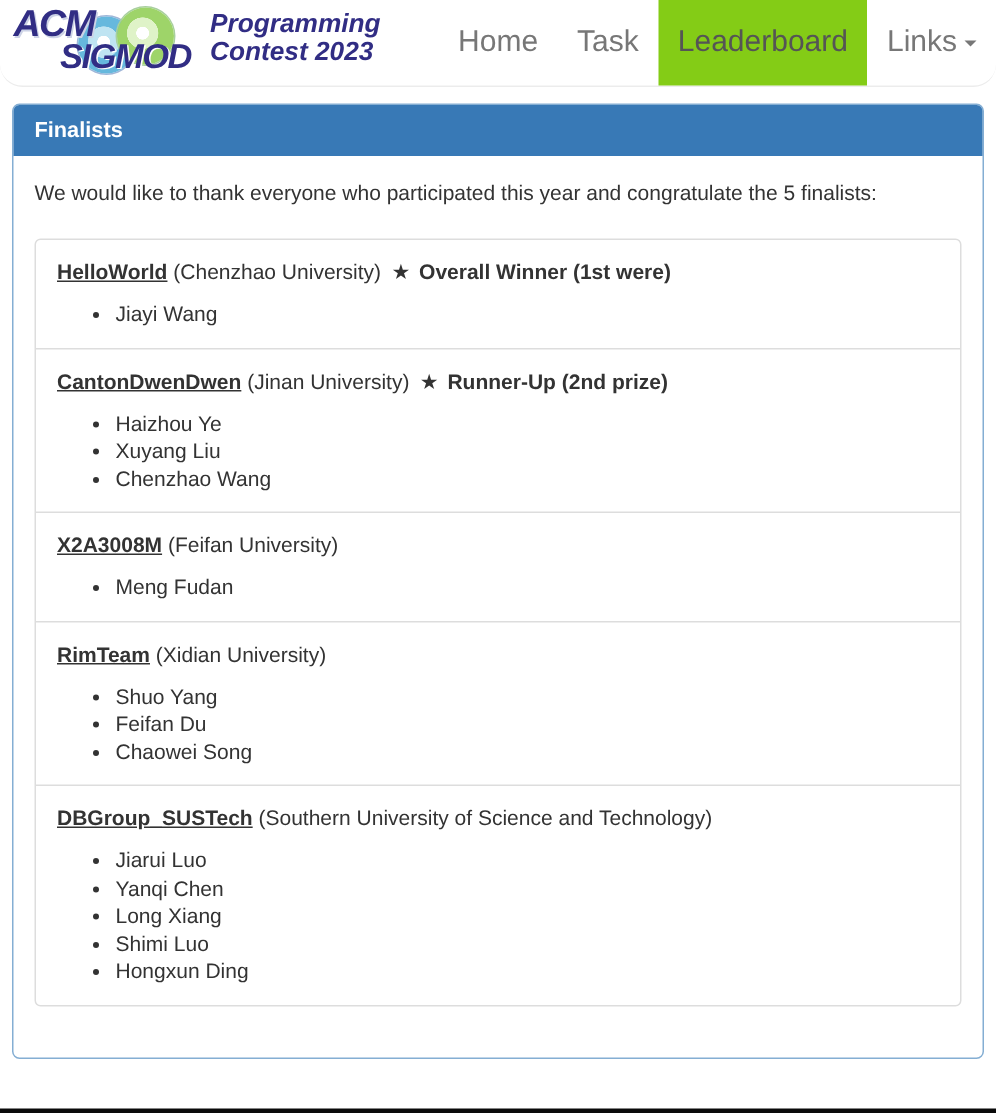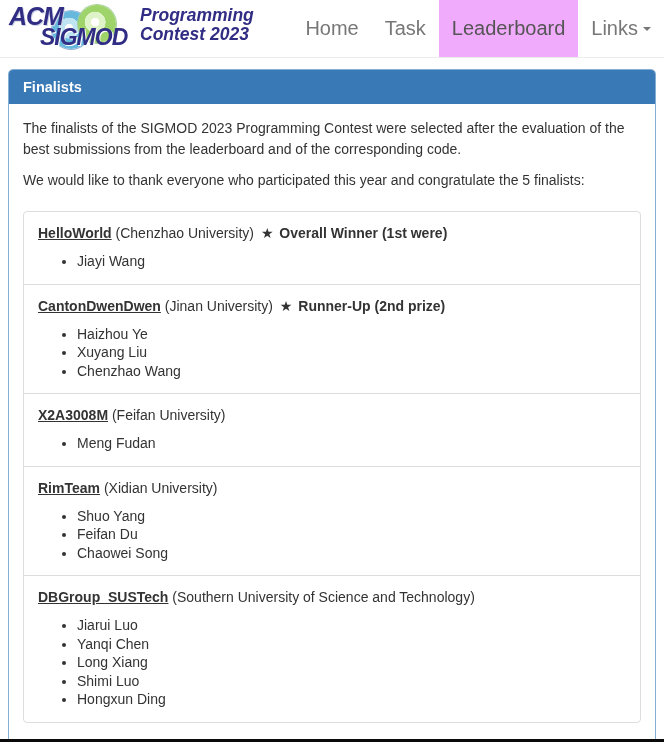--- a/index.html
+++ b/index.html
@@ -3,21 +3,21 @@
 <meta charset="utf-8">
 <style>
   html,body{margin:0;padding:0;}
   body{
     width:664px;height:742px;position:relative;overflow:hidden;
     background:#fff;font-family:"Liberation Sans",sans-serif;color:#333;
   }
   
   .navbar{
     height:57px;display:flex;justify-content:space-between;align-items:stretch;
-    background:#fff;border-bottom:1px solid #ececec;
+    background:#fff;border-bottom:1px solid #ececec;border-radius:15px;
   }
   .brand{position:relative;width:310px;height:57px;display:block;cursor:pointer;}
   .logo-acm{
     position:absolute;left:9px;top:2px;font-style:italic;font-weight:bold;
     font-size:25px;color:#312d84;letter-spacing:-1px;z-index:3;
     text-shadow:1px 1px 0 #cdd3e6;
   }
   .disc{position:absolute;border-radius:50%;width:38px;height:38px;z-index:1;}
   .disc-blue{
     left:52px;top:11px;
@@ -36,21 +36,21 @@
   }
   .logo-title{
     position:absolute;left:140px;top:6px;font-style:italic;font-weight:bold;
     font-size:17.5px;line-height:19px;color:#312d84;z-index:4;white-space:nowrap;
   }
   .nav-list{display:flex;list-style:none;margin:0;padding:0;align-items:stretch;}
   .nav-item{
     display:flex;align-items:center;padding:0 13px;font-size:20px;color:#777;
     cursor:pointer;white-space:nowrap;
   }
-  .nav-item.active{background:#f0abfc;color:#555;}
+  .nav-item.active{background:#84cc16;color:#555;}
   .caret{
     display:inline-block;margin-left:5px;width:0;height:0;
     border-left:4px solid transparent;border-right:4px solid transparent;
     border-top:4px solid #777;
   }
   
   .panel{
     margin:11px 8px 0 8px;border:1px solid #84aed3;border-radius:5px;
     background:#fff;
   }
@@ -101,21 +101,20 @@
     <li class="nav-item">
       <span>Links</span>
       <span class="caret"></span>
     </li>
   </ul>
 </header>
 
 <section class="panel">
   <div class="panel-heading">Finalists</div>
   <div class="panel-body">
-    <p>The finalists of the SIGMOD 2023 Programming Contest were selected after the evaluation of the best submissions from the leaderboard and of the corresponding code.</p>
     <p class="intro-2">We would like to thank everyone who participated this year and congratulate the 5 finalists:</p>
     <div class="team-list">
   <div class="team-item">
     <div class="team-title">
       <span class="team-name">HelloWorld</span>
       <span class="team-university"> (Chenzhao University)</span>
       <span class="team-award"><span class="star"> ★</span><span class="award-text"> Overall Winner (1st were)</span></span>
     </div>
     <ul class="members">
             <li>Jiayi Wang</li>

